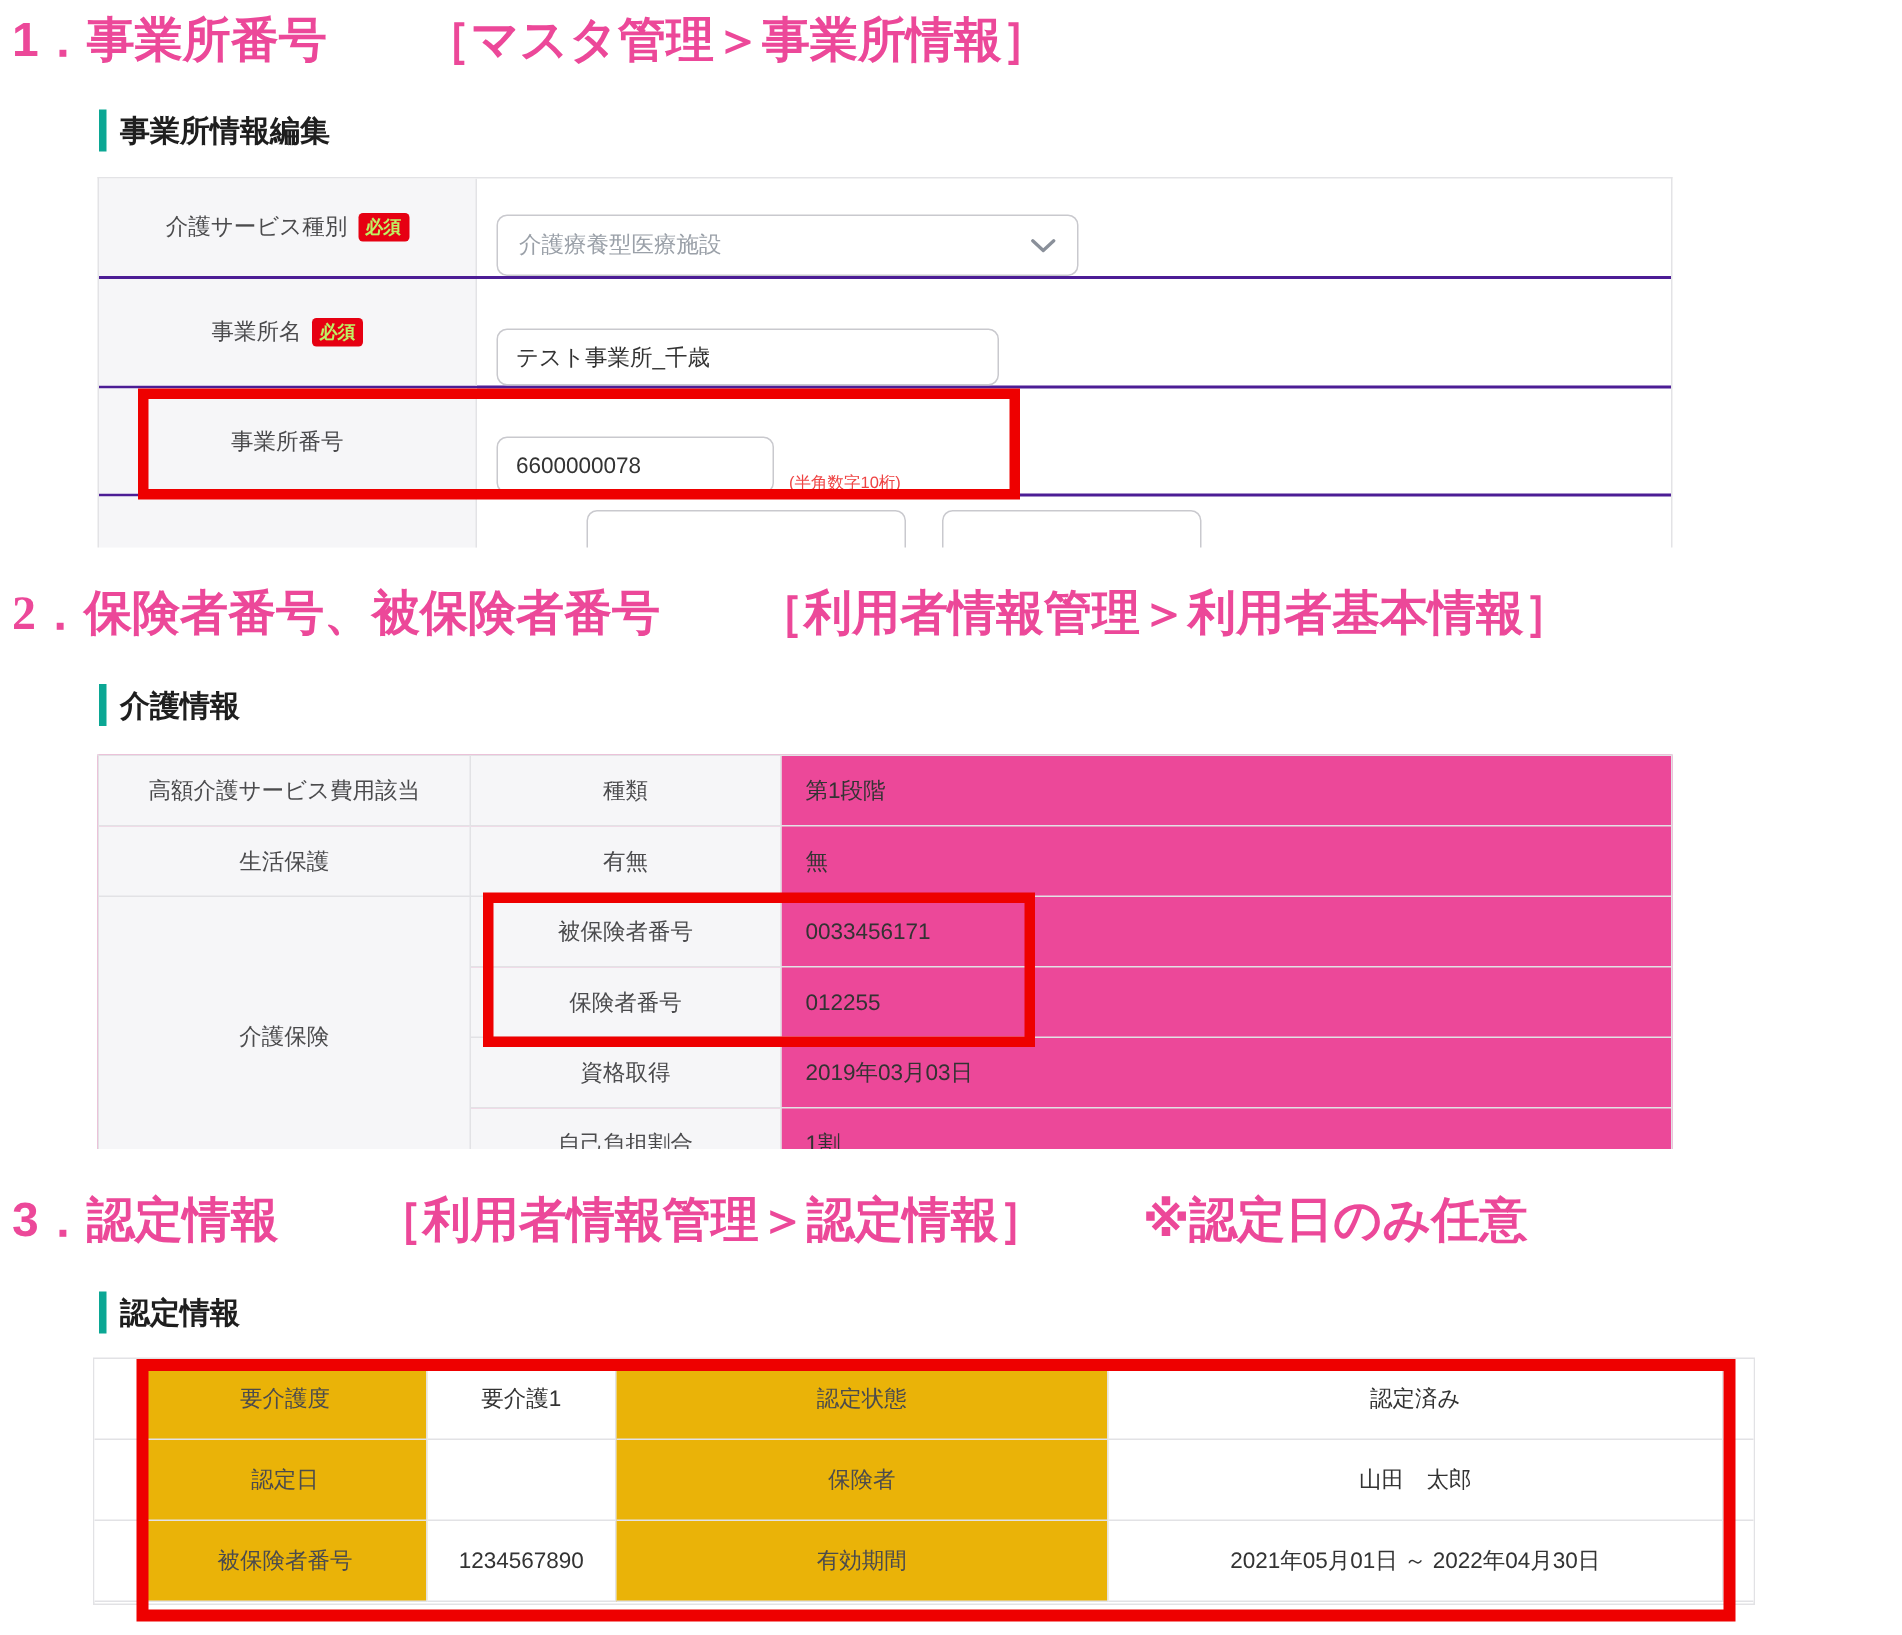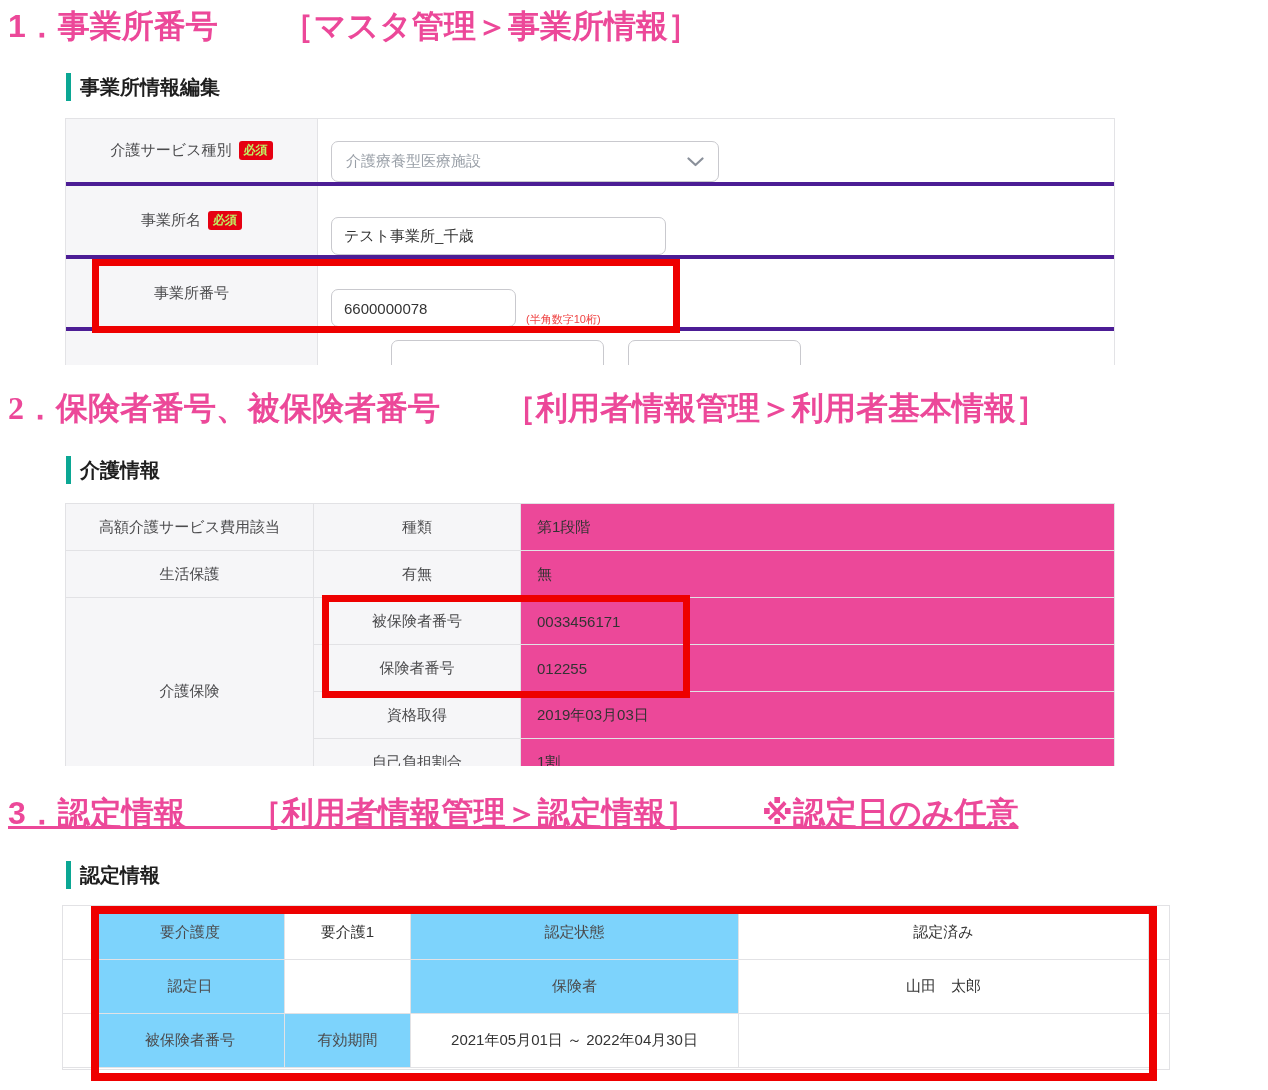--- a/index.html
+++ b/index.html
@@ -11,21 +11,21 @@
            white-space:pre;line-height:1.15;}
 
   
   .subtitle{position:absolute;left:66px;display:flex;align-items:center;height:30px;}
   .subtitle .bar{width:5px;height:28px;background:#0BA794;flex-shrink:0;}
   .subtitle .stxt{margin-left:9px;font-size:20px;font-weight:bold;color:#1e1e1e;white-space:pre;}
 
   
   .tbl1{position:absolute;left:65px;top:118px;width:1050px;height:247px;box-sizing:border-box;
         border:1px solid #E3E3E6;border-bottom:none;background:#fff;overflow:hidden;}
-  .frow{display:flex;border-bottom:4px solid #4c1d95;box-sizing:border-box;}
+  .frow{display:flex;border-bottom:2px solid #4c1d95;box-sizing:border-box;}
   .frow .lbl{width:252px;flex-shrink:0;background:#F6F6F8;border-right:1px solid #E3E3E6;
              display:flex;align-items:center;justify-content:center;
              font-size:15px;color:#4b4b4d;box-sizing:border-box;}
   .frow .ctl{flex:1;display:flex;align-items:flex-end;padding-left:13px;box-sizing:border-box;}
   .badge{margin-left:7px;background:#E60012;color:#bef264;font-size:12px;font-weight:bold;
          padding:2px 5px;border-radius:3px;line-height:1.25;}
   .select{width:388px;height:41px;border:1px solid #C9C9CE;border-radius:7px;background:#fff;
           display:flex;align-items:center;justify-content:space-between;padding:0 14px;
           box-sizing:border-box;font-size:15px;color:#9AA0A8;cursor:pointer;}
   .inp{height:38px;border:1px solid #C9C9CE;border-radius:7px;background:#fff;
@@ -42,21 +42,21 @@
   .c.gc{grid-column:1;}
   .c.lc{grid-column:2;}
   .c.vc{grid-column:3;justify-content:flex-start;padding-left:16px;color:#333;border-right:none;}
 
   
   .tbl3{position:absolute;left:62px;top:905px;width:1108px;height:165px;box-sizing:border-box;
         border:1px solid #E2E2E5;background:#fff;display:grid;
         grid-template-columns:33px 189px 126px 328px 410px 1fr;grid-auto-rows:54px;}
   .c3{border-right:1px solid #E2E2E5;border-bottom:1px solid #E2E2E5;display:flex;
       align-items:center;justify-content:center;font-size:15px;color:#4b4b4d;box-sizing:border-box;}
-  .c3.gray{background:#7dd3fc;text-align:right;}
+  .c3.gray{background:#eab308;text-align:right;}
   .c3.white{color:#333;background:#fff;}
   .c3.edge{background:#fff;}
   .c3.last{border-right:none;}
 
   
   .redbox{position:absolute;box-sizing:border-box;border:7px solid #EE0000;z-index:6;pointer-events:none;}
   #red1{left:92px;top:259px;width:588px;height:74px;}
   #red2{left:322px;top:595px;width:368px;height:103px;}
   #red3{left:91px;top:906px;width:1066px;height:175px;border-width:8px;}
 
@@ -149,21 +149,21 @@
       <div class="c gray lc" style="grid-row:5;">資格取得</div>
       <div class="c vc" style="grid-row:5;">2019年03月03日</div>
 
       <div class="c gray lc" style="grid-row:6;">自己負担割合</div>
       <div class="c vc" style="grid-row:6;">1割</div>
     </div>
   </div>
 
   <div class="redbox" id="red2"></div>
 
-  <div class="heading" style="top:795px;text-decoration:underline;">3．認定情報　　［利用者情報管理＞認定情報］　　※認定日のみ任意</div>
+  <div class="heading" style="top:795px;">3．認定情報　　［利用者情報管理＞認定情報］　　※認定日のみ任意</div>
 
   <div class="subtitle" style="top:860px;">
     <span class="bar"></span>
     <span class="stxt">認定情報</span>
   </div>
 
   <div class="tbl3">
     <div class="c3 edge"></div>
     <div class="c3 gray">要介護度</div>
     <div class="c3 white">要介護1</div>
@@ -173,20 +173,21 @@
 
     <div class="c3 edge"></div>
     <div class="c3 gray">認定日</div>
     <div class="c3 white"></div>
     <div class="c3 gray">保険者</div>
     <div class="c3 white">山田　太郎</div>
     <div class="c3 edge last"></div>
 
     <div class="c3 edge"></div>
     <div class="c3 gray">被保険者番号</div>
+    <div class="c3 white">1234567890</div>
     <div class="c3 gray">有効期間</div>
     <div class="c3 white">2021年05月01日 ～ 2022年04月30日</div>
     <div class="c3 edge last"></div>
   </div>
 
   <div class="redbox" id="red3"></div>
 
 </div>
 
 </body></html>

